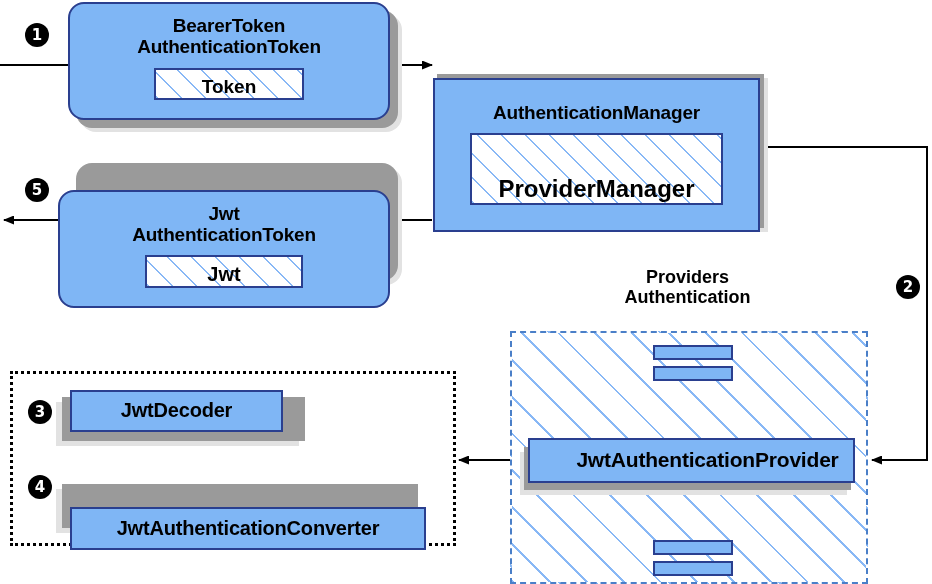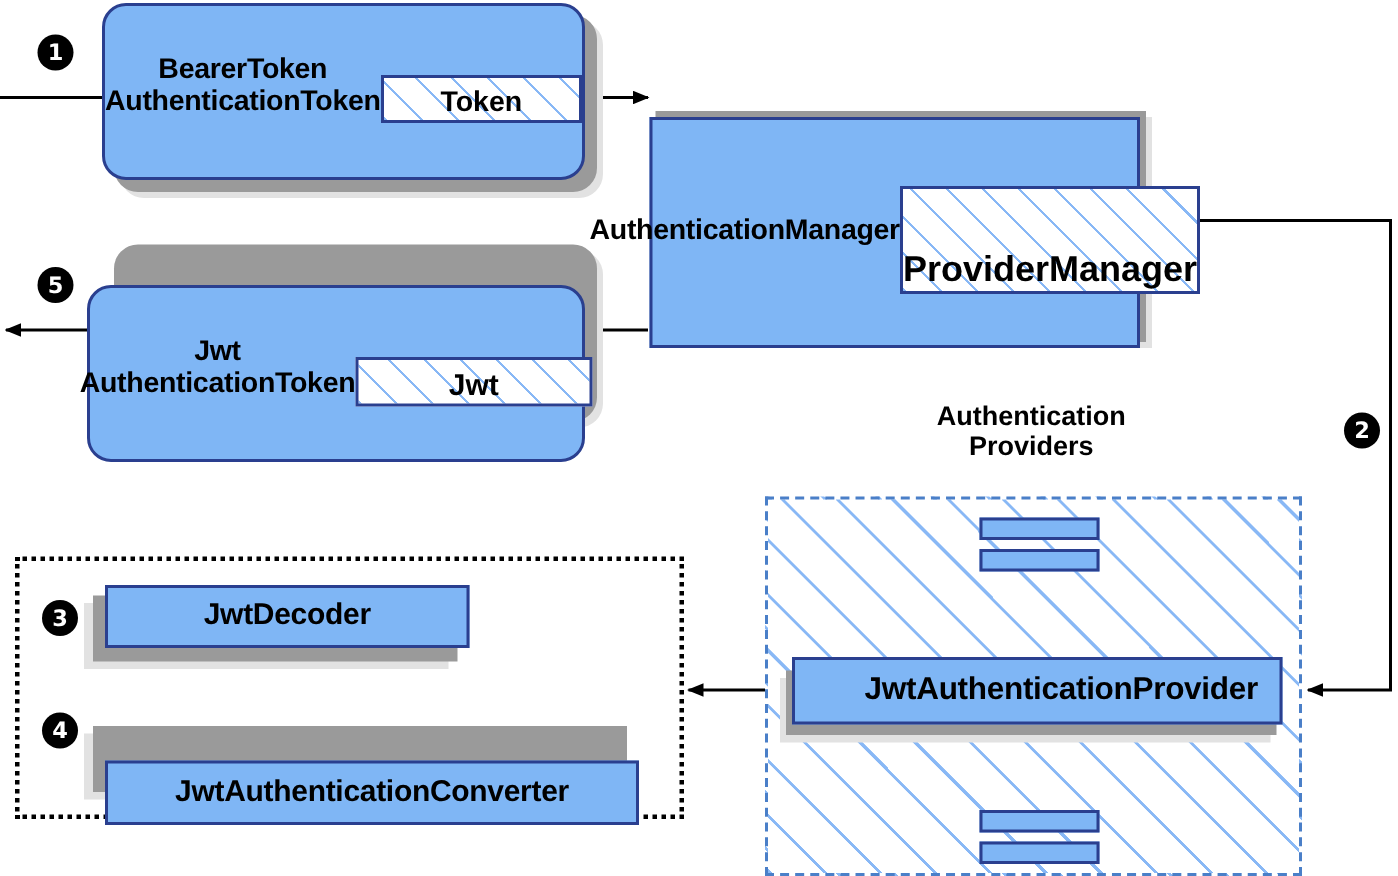--- a/index.html
+++ b/index.html
@@ -26,21 +26,21 @@
     height: 584px;
   }
 
   
   .node {
     position: absolute;
     box-sizing: border-box;
     background: #7FB6F5;
     border: 2px solid #2A3F8F;
     display: flex;
-    flex-direction: row;
+    flex-direction: column;
     align-items: center;
     justify-content: center;
     color: #000000;
     font-weight: bold;
     text-align: center;
     z-index: 5;
   }
   .node.rounded {
     border-radius: 16px;
   }
@@ -168,22 +168,22 @@
     <line x1="70" y1="220" x2="4" y2="220" stroke="#000000" stroke-width="2" marker-end="url(#arrowLeft)"></line>
 
     <line x1="693" y1="392" x2="693" y2="436" stroke="#000000" stroke-width="4" marker-start="url(#arrowUp)" marker-end="url(#arrowDown)"></line>
 
     <line x1="693" y1="492" x2="693" y2="534" stroke="#000000" stroke-width="4" marker-start="url(#arrowUp)" marker-end="url(#arrowDown)"></line>
   </svg>
 
   <div class="container-box blue-dashed" style="left:510px; top:331px; width:358px; height:253px;"></div>
 
   <div class="container-label" style="left:585px; top:268px; width:205px; font-size:18px;">
+    <div>Providers</div>
     <div>Authentication</div>
-    <div>Providers</div>
   </div>
 
   <div class="bar" style="left:653px; top:345px; width:80px; height:15px;"></div>
   <div class="bar" style="left:653px; top:366px; width:80px; height:15px;"></div>
 
   <div class="bar" style="left:653px; top:540px; width:80px; height:15px;"></div>
   <div class="bar" style="left:653px; top:561px; width:80px; height:15px;"></div>
 
   <div class="container-box black-dotted" style="left:10px; top:371px; width:446px; height:175px;"></div>
 
@@ -223,21 +223,21 @@
   </div>
 
   <div class="shadow s-light" style="left:520px; top:452px; width:327px; height:43px;"></div>
   <div class="shadow s-dark" style="left:524px; top:447px; width:327px; height:43px;"></div>
   <div class="node" style="left:528px; top:438px; width:327px; height:45px; font-size:21px;padding-left:32px;">
     <div class="node-title">JwtAuthenticationProvider</div>
   </div>
 
   <div class="shadow s-light" style="left:56px; top:402px; width:243px; height:44px;"></div>
   <div class="shadow s-dark" style="left:62px; top:397px; width:243px; height:44px;"></div>
-  <div class="node" style="left:70px; top:390px; width:243px; height:42px; font-size:20px;">
+  <div class="node" style="left:70px; top:390px; width:213px; height:42px; font-size:20px;">
     <div class="node-title">JwtDecoder</div>
   </div>
 
   <div class="shadow s-light" style="left:56px; top:489px; width:356px; height:44px;"></div>
   <div class="shadow s-dark" style="left:62px; top:484px; width:356px; height:44px;"></div>
   <div class="node" style="left:70px; top:471px; width:356px; height:43px; font-size:20px;margin-top:36px;">
     <div class="node-title">JwtAuthenticationConverter</div>
   </div>
 
   <div class="marker" style="left:25px; top:23px;">1</div>

